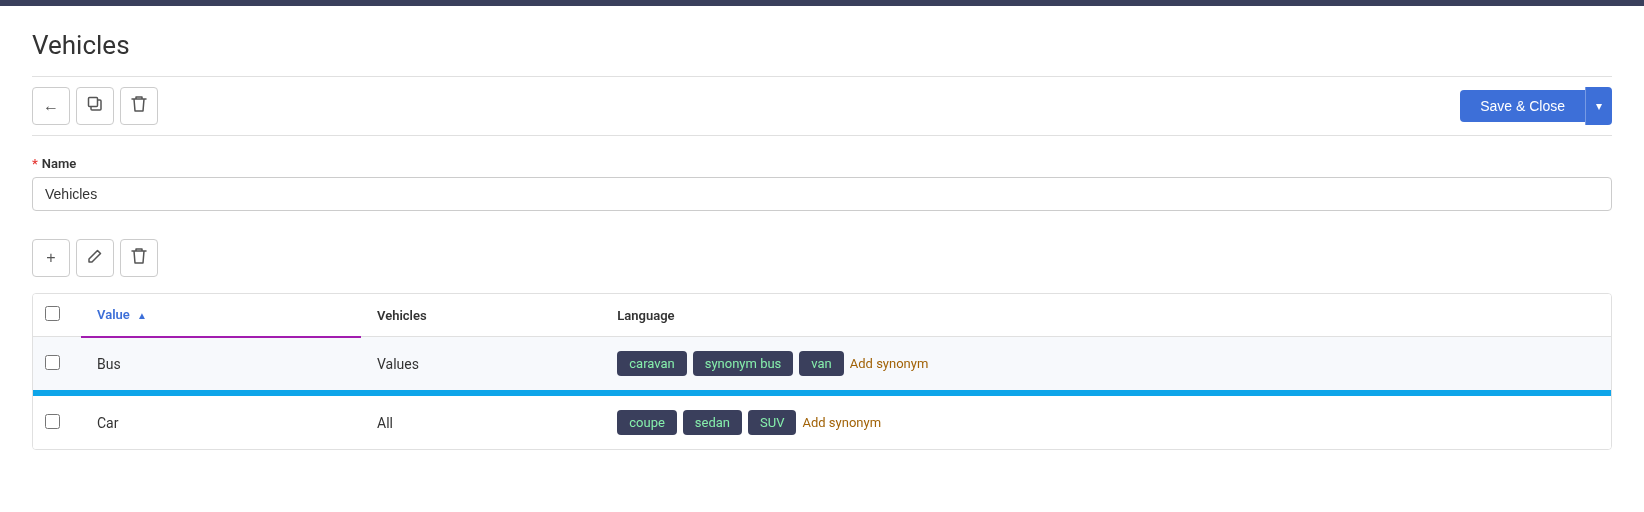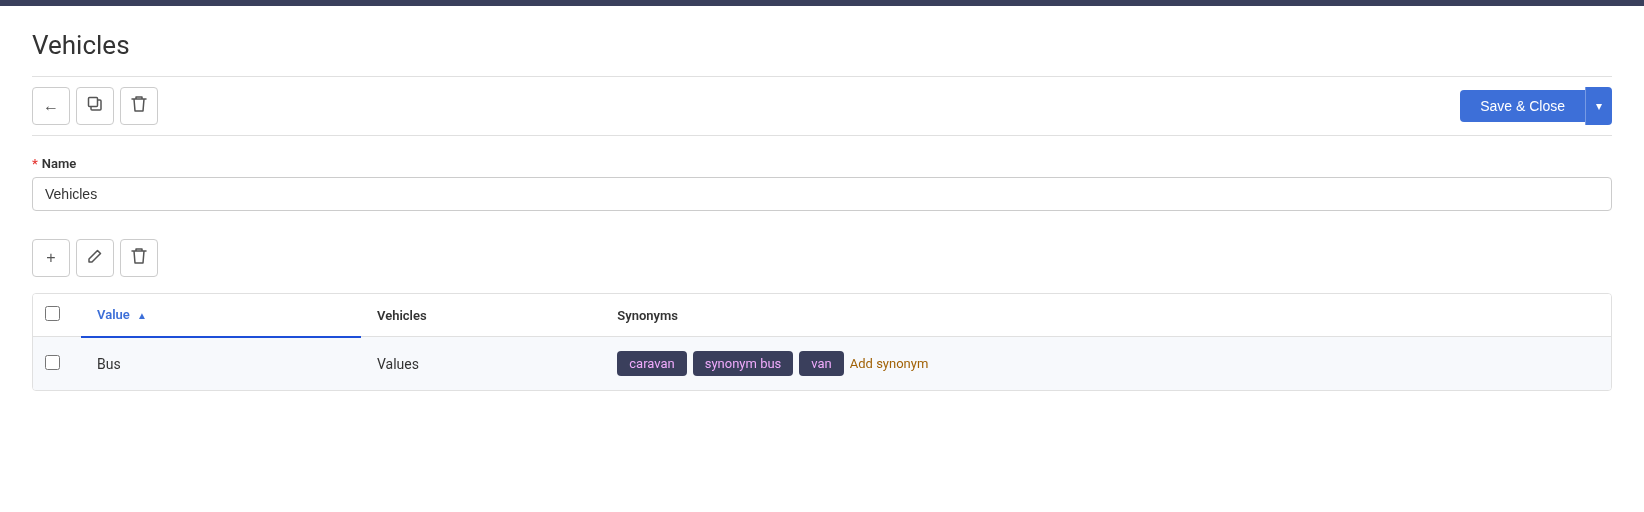--- a/index.html
+++ b/index.html
@@ -121,21 +121,21 @@
       border-bottom: 1px solid #e0e0e0;
     }
     thead th {
       padding: 12px 16px;
       text-align: left;
       font-weight: 600;
       font-size: 13px;
       color: #333;
     }
     thead th.value-col {
-      border-bottom: 2px solid #1d4ed8;
+      border-bottom: 2px solid #a21caf;
       color: #3d6fd8;
       width: 280px;
     }
     thead th.check-col {
       width: 48px;
       padding: 12px 12px;
     }
     tbody tr {
       border-bottom: 6px solid #0ea5e9;
     }
@@ -146,21 +146,21 @@
       padding: 14px 16px;
       vertical-align: middle;
     }
     .check-cell {
       width: 48px;
       padding: 14px 12px;
     }
     .synonym-chip {
       display: inline-block;
       background: #3a3f5c;
-      color: #f0abfc;
+      color: #86efac;
       border-radius: 4px;
       padding: 5px 12px;
       font-size: 13px;
       margin-right: 6px;
       cursor: pointer;
     }
     .add-synonym {
       color: #a16207;
       font-size: 13px;
       cursor: pointer;
@@ -251,28 +251,34 @@
               <input type="checkbox" style="">
             </th>
             <th class="value-col">
               <span>Value</span>
               <span class="sort-icon">▲</span>
             </th>
             <th>
               <span>Vehicles</span>
             </th>
             <th>
-              <span>Synonyms</span>
+              <span>Language</span>
             </th>
           </tr>
         </thead>
         <tbody id="table-body">
         <tr>
               <td class="check-cell"><input type="checkbox" style=""></td>
               <td>Bus</td>
               <td>Values</td>
               <td><span class="synonym-chip">caravan</span><span class="synonym-chip">synonym bus</span><span class="synonym-chip">van</span><span class="add-synonym">Add synonym</span></td>
             </tr>
+            <tr>
+              <td class="check-cell"><input type="checkbox" style=""></td>
+              <td>Car</td>
+              <td>All</td>
+              <td><span class="synonym-chip">coupe</span><span class="synonym-chip">sedan</span><span class="synonym-chip">SUV</span><span class="add-synonym">Add synonym</span></td>
+            </tr>
           </tbody>
       </table>
     </div>
   </div>
 </div>
 
 </body></html>

